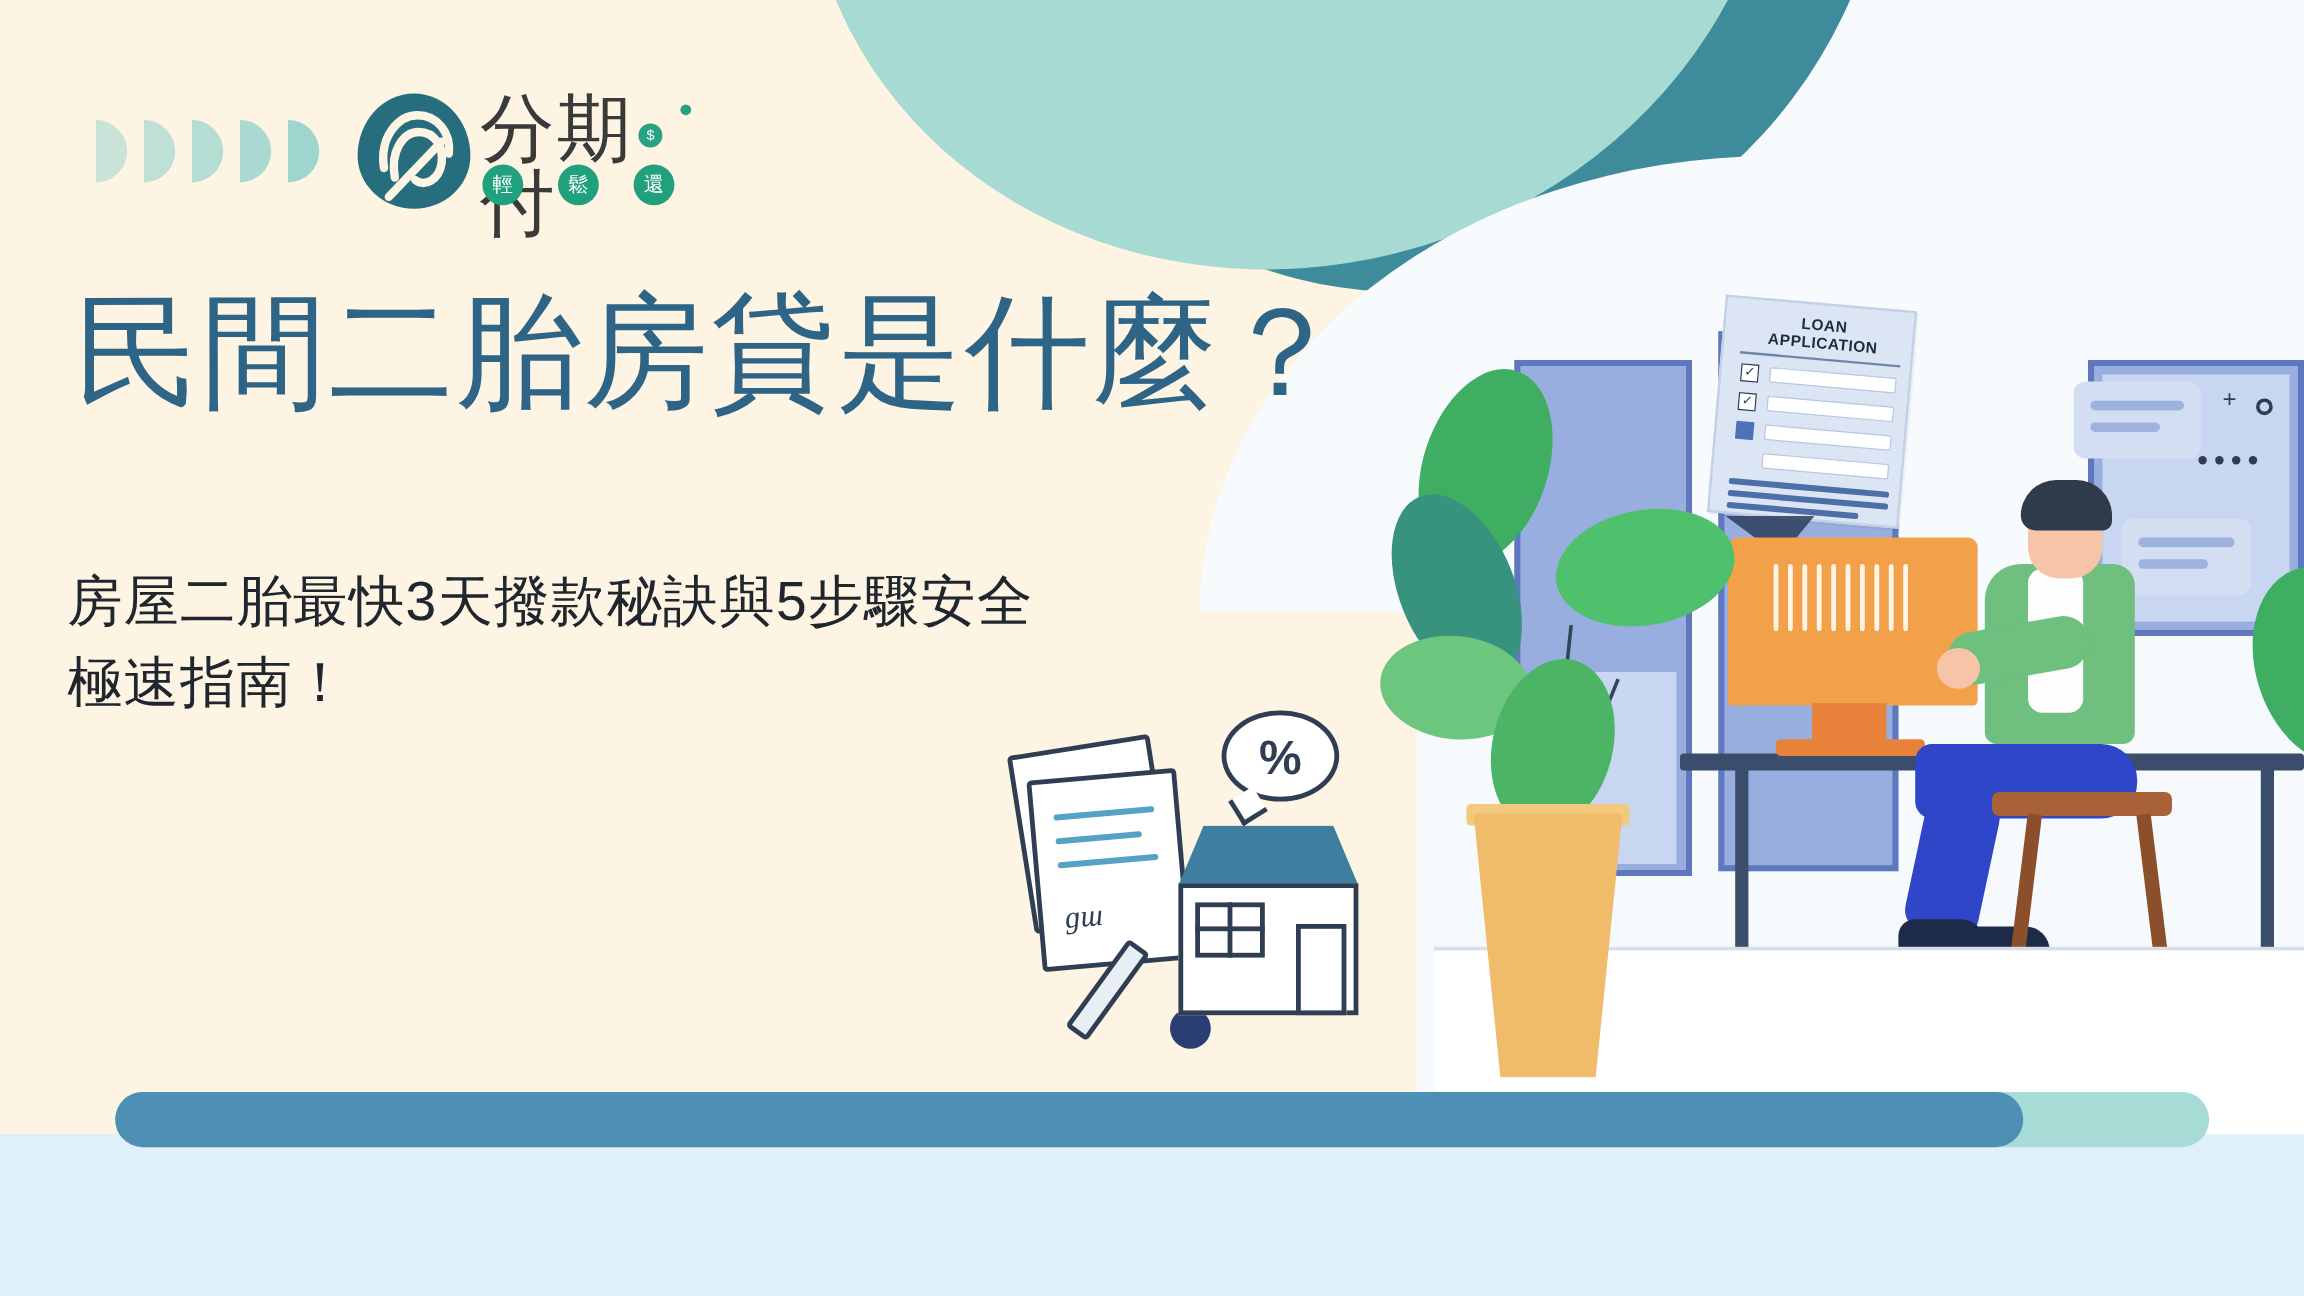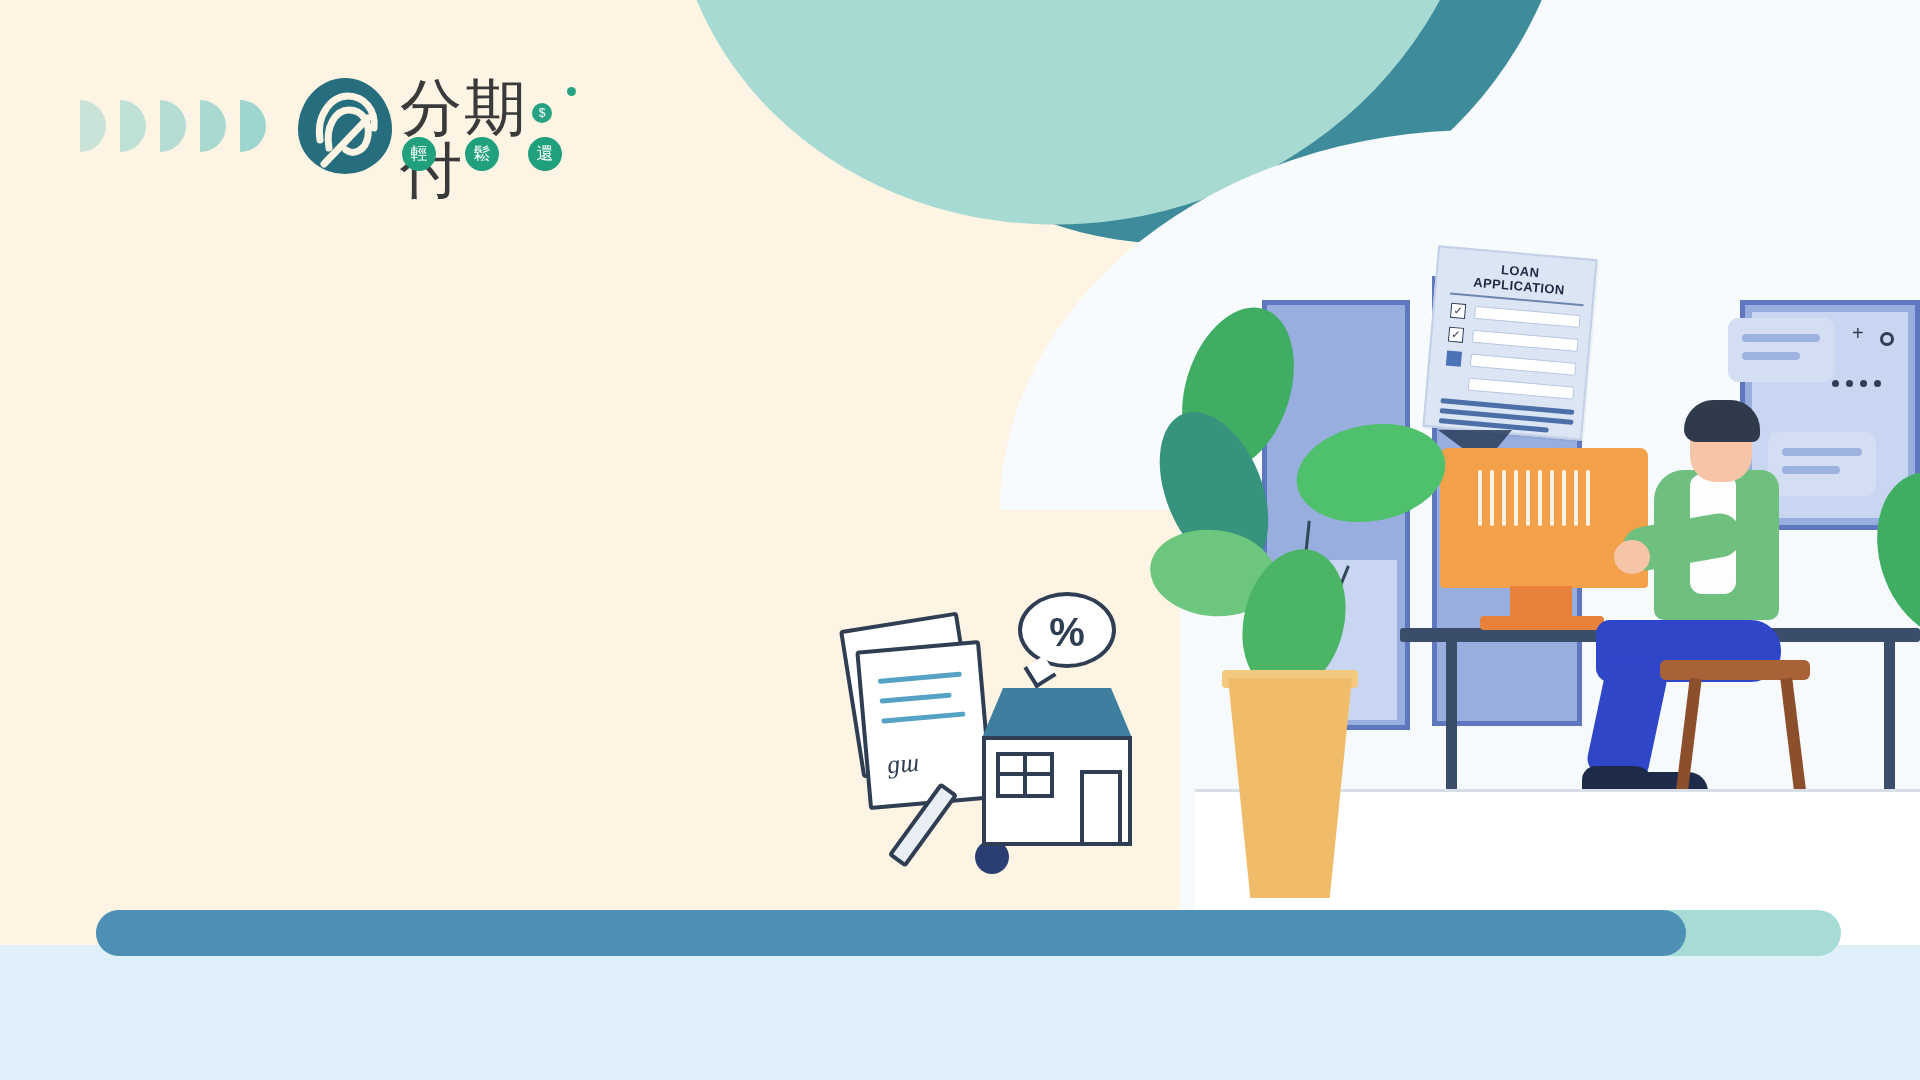--- a/index.html
+++ b/index.html
@@ -322,17 +322,19 @@
     <div class="logo-coin">$</div>
     <div class="logo-dot-acc"></div>
 
     <div class="badges">
       <span class="badge">輕</span>
       <span class="badge">鬆</span>
       <span class="badge">還</span>
     </div>
   </div>
 
+  <h1 class="headline">民間二胎房貸是什麼？</h1>
+  <p class="subtitle">房屋二胎最快3天撥款秘訣與5步驟安全極速指南！</p>
 
   <div class="bar-mint"></div>
   <div class="bar-teal"></div>
 
 </div>
 
 </body></html>

